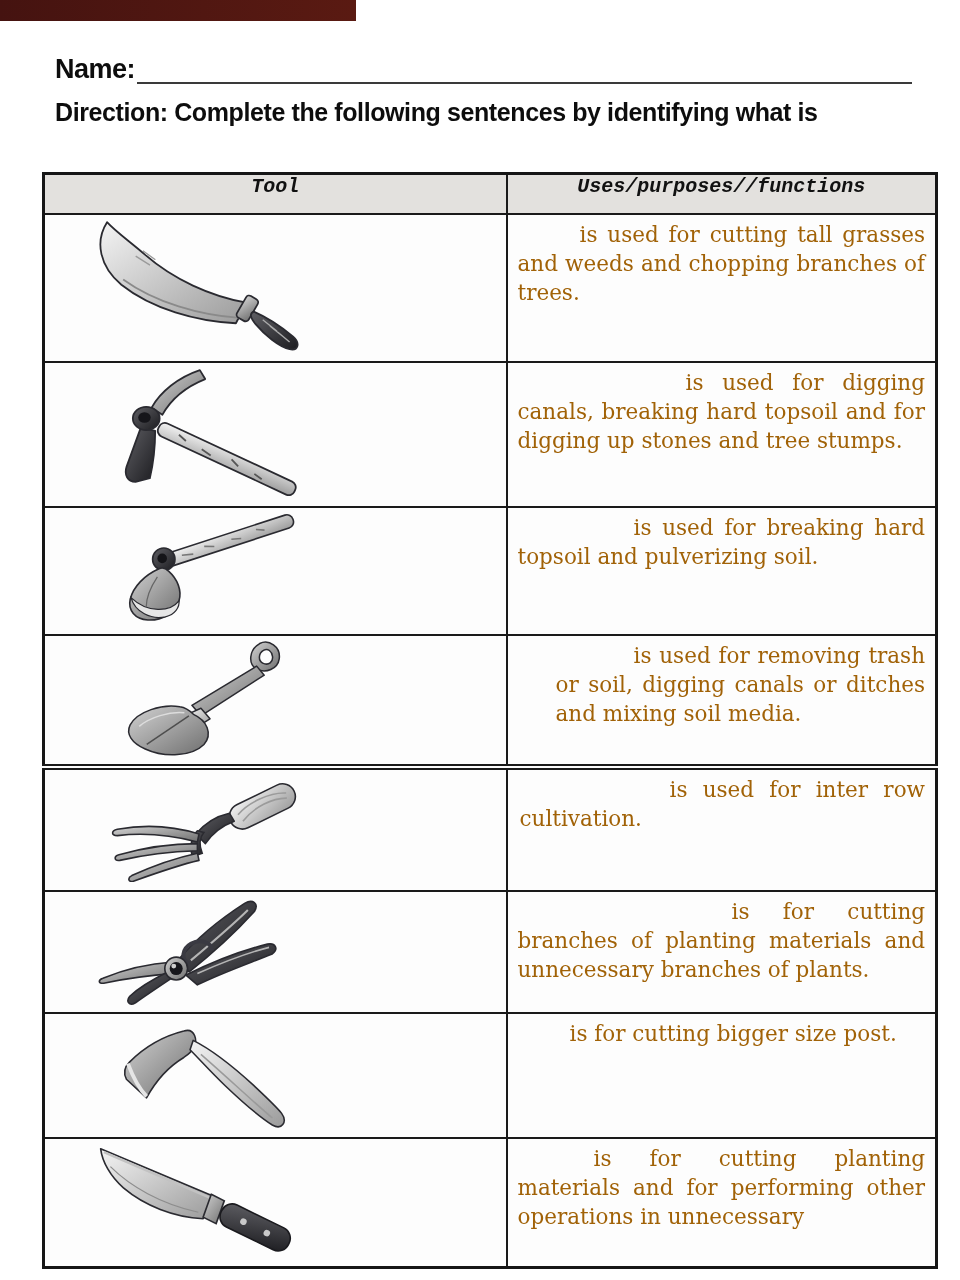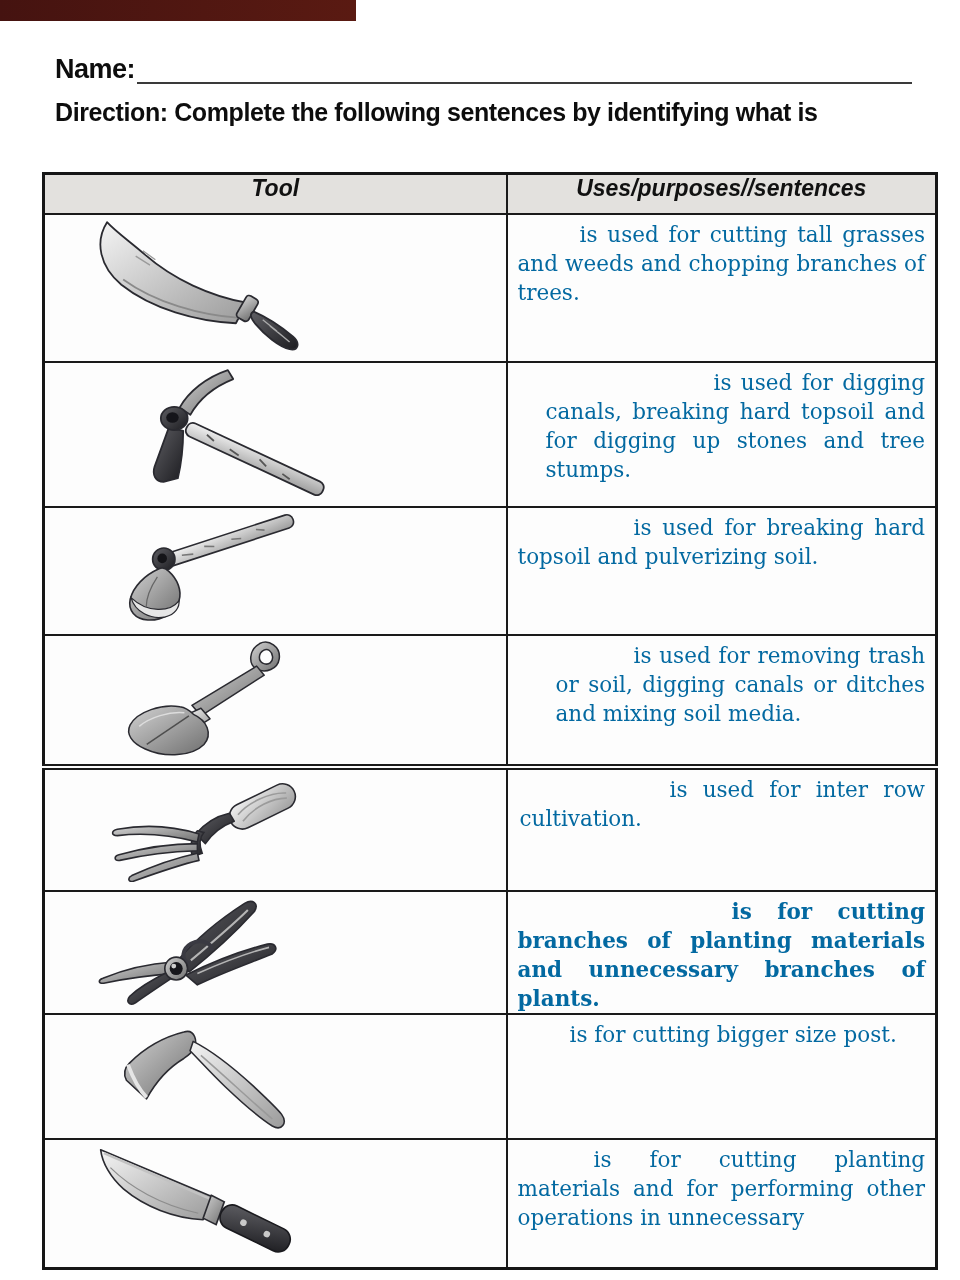--- a/index.html
+++ b/index.html
@@ -25,27 +25,27 @@
 
   
   .name-row{position:absolute;left:55px;top:54px;right:48px;display:flex;align-items:flex-end;}
   .name-label{font-size:27px;font-weight:bold;color:#0d0d0d;letter-spacing:-.5px;line-height:30px;}
   .name-line{flex:1;border-bottom:2px solid #3a3a3a;height:28px;margin-left:2px;}
   .direction{position:absolute;left:55px;top:86px;width:868px;font-size:25px;font-weight:bold;color:#0d0d0d;letter-spacing:-.4px;line-height:28.5px;margin-top:12px;}
 
   
   table.ws{position:absolute;left:42px;top:172px;width:893px;border-collapse:collapse;background:#fdfdfd;table-layout:fixed;border:3px solid #161616;}
   table.ws td,table.ws th{border:2px solid #1a1a1a;padding:0;vertical-align:top;}
-  th.th-cell{height:38px;background:#e3e1de;font-family:Liberation Sans, sans-serif;font-style:italic;font-weight:bold;font-size:23px;color:#111;text-align:center;vertical-align:middle;}
+  th.th-cell{height:38px;background:#e3e1de;font-family:Liberation Mono, monospace;font-style:italic;font-weight:bold;font-size:20px;color:#111;text-align:center;vertical-align:middle;}
   td.toolcell{text-align:center;vertical-align:middle;background:#fdfdfd;}
   td.toolcell svg{display:block;margin:0 auto 0 28px;}
   td.fncell{background:#fdfdfd;}
-  .fn{font-family:"DejaVu Serif",serif;font-size:21.5px;line-height:29px;color:#0369a1;text-align:justify;padding:5px 10px 0 10px;}
-  tr.r1 td{height:146px;} tr.r2 td{height:143px;padding-left:28px;} tr.r3 td{height:126px;} tr.r4 td{height:128px;}
-  tr.r5 td{height:120px;border-top:6px double #1a1a1a;} tr.r6 td{height:120px;font-weight:bold;} tr.r7 td{height:123px;} tr.r8 td{height:127px;}
+  .fn{font-family:"DejaVu Serif",serif;font-size:21.5px;line-height:29px;color:#a16207;text-align:justify;padding:5px 10px 0 10px;}
+  tr.r1 td{height:146px;} tr.r2 td{height:143px;} tr.r3 td{height:126px;} tr.r4 td{height:128px;}
+  tr.r5 td{height:120px;border-top:6px double #1a1a1a;} tr.r6 td{height:120px;} tr.r7 td{height:123px;} tr.r8 td{height:127px;}
   .ind1{text-indent:62px;} .ind2{text-indent:168px;} .ind3{text-indent:116px;} .ind4{text-indent:78px;padding-left:48px;}
   .ind5{text-indent:150px;padding-left:12px;} .ind6{text-indent:214px;} .ind7{text-indent:52px;} .ind8{text-indent:76px;}
 </style>
 </head>
 <body>
 
 <div class="bg"></div>
 <div class="accent-bar"></div>
 
 <svg width="0" height="0" style="position:absolute" aria-hidden="true">
@@ -74,21 +74,21 @@
 </div>
 
 <table class="ws">
   <colgroup>
       <col style="width:463px">
       <col style="width:430px">
     </colgroup>
   <tbody>
       <tr>
     <th class="th-cell">Tool</th>
-    <th class="th-cell">Uses/purposes//sentences</th>
+    <th class="th-cell">Uses/purposes//functions</th>
   </tr>
 
   <tr class="r1">
     <td class="toolcell">
       <svg width="290" height="136" viewBox="0 0 300 152">
         <path d="M26,8 C12,30 18,58 42,78 C76,105 126,119 170,121 L182,98 C142,91 100,72 68,44 C52,30 36,19 26,8 Z" fill="url(#gL)" stroke="#2a2a30" stroke-width="2" stroke-linejoin="round"></path>
         <path d="M44,72 C80,98 130,112 174,115" fill="none" stroke="#8a8a8a" stroke-width="2"></path>
         <path d="M58,46 l16,10 M66,40 l14,10" stroke="#9a9a9a" stroke-width="1.5"></path>
         <g transform="rotate(30 186 104)">
               <rect x="176" y="92" width="15" height="28" rx="4" fill="url(#gM)" stroke="#2a2a30" stroke-width="2"></rect>

